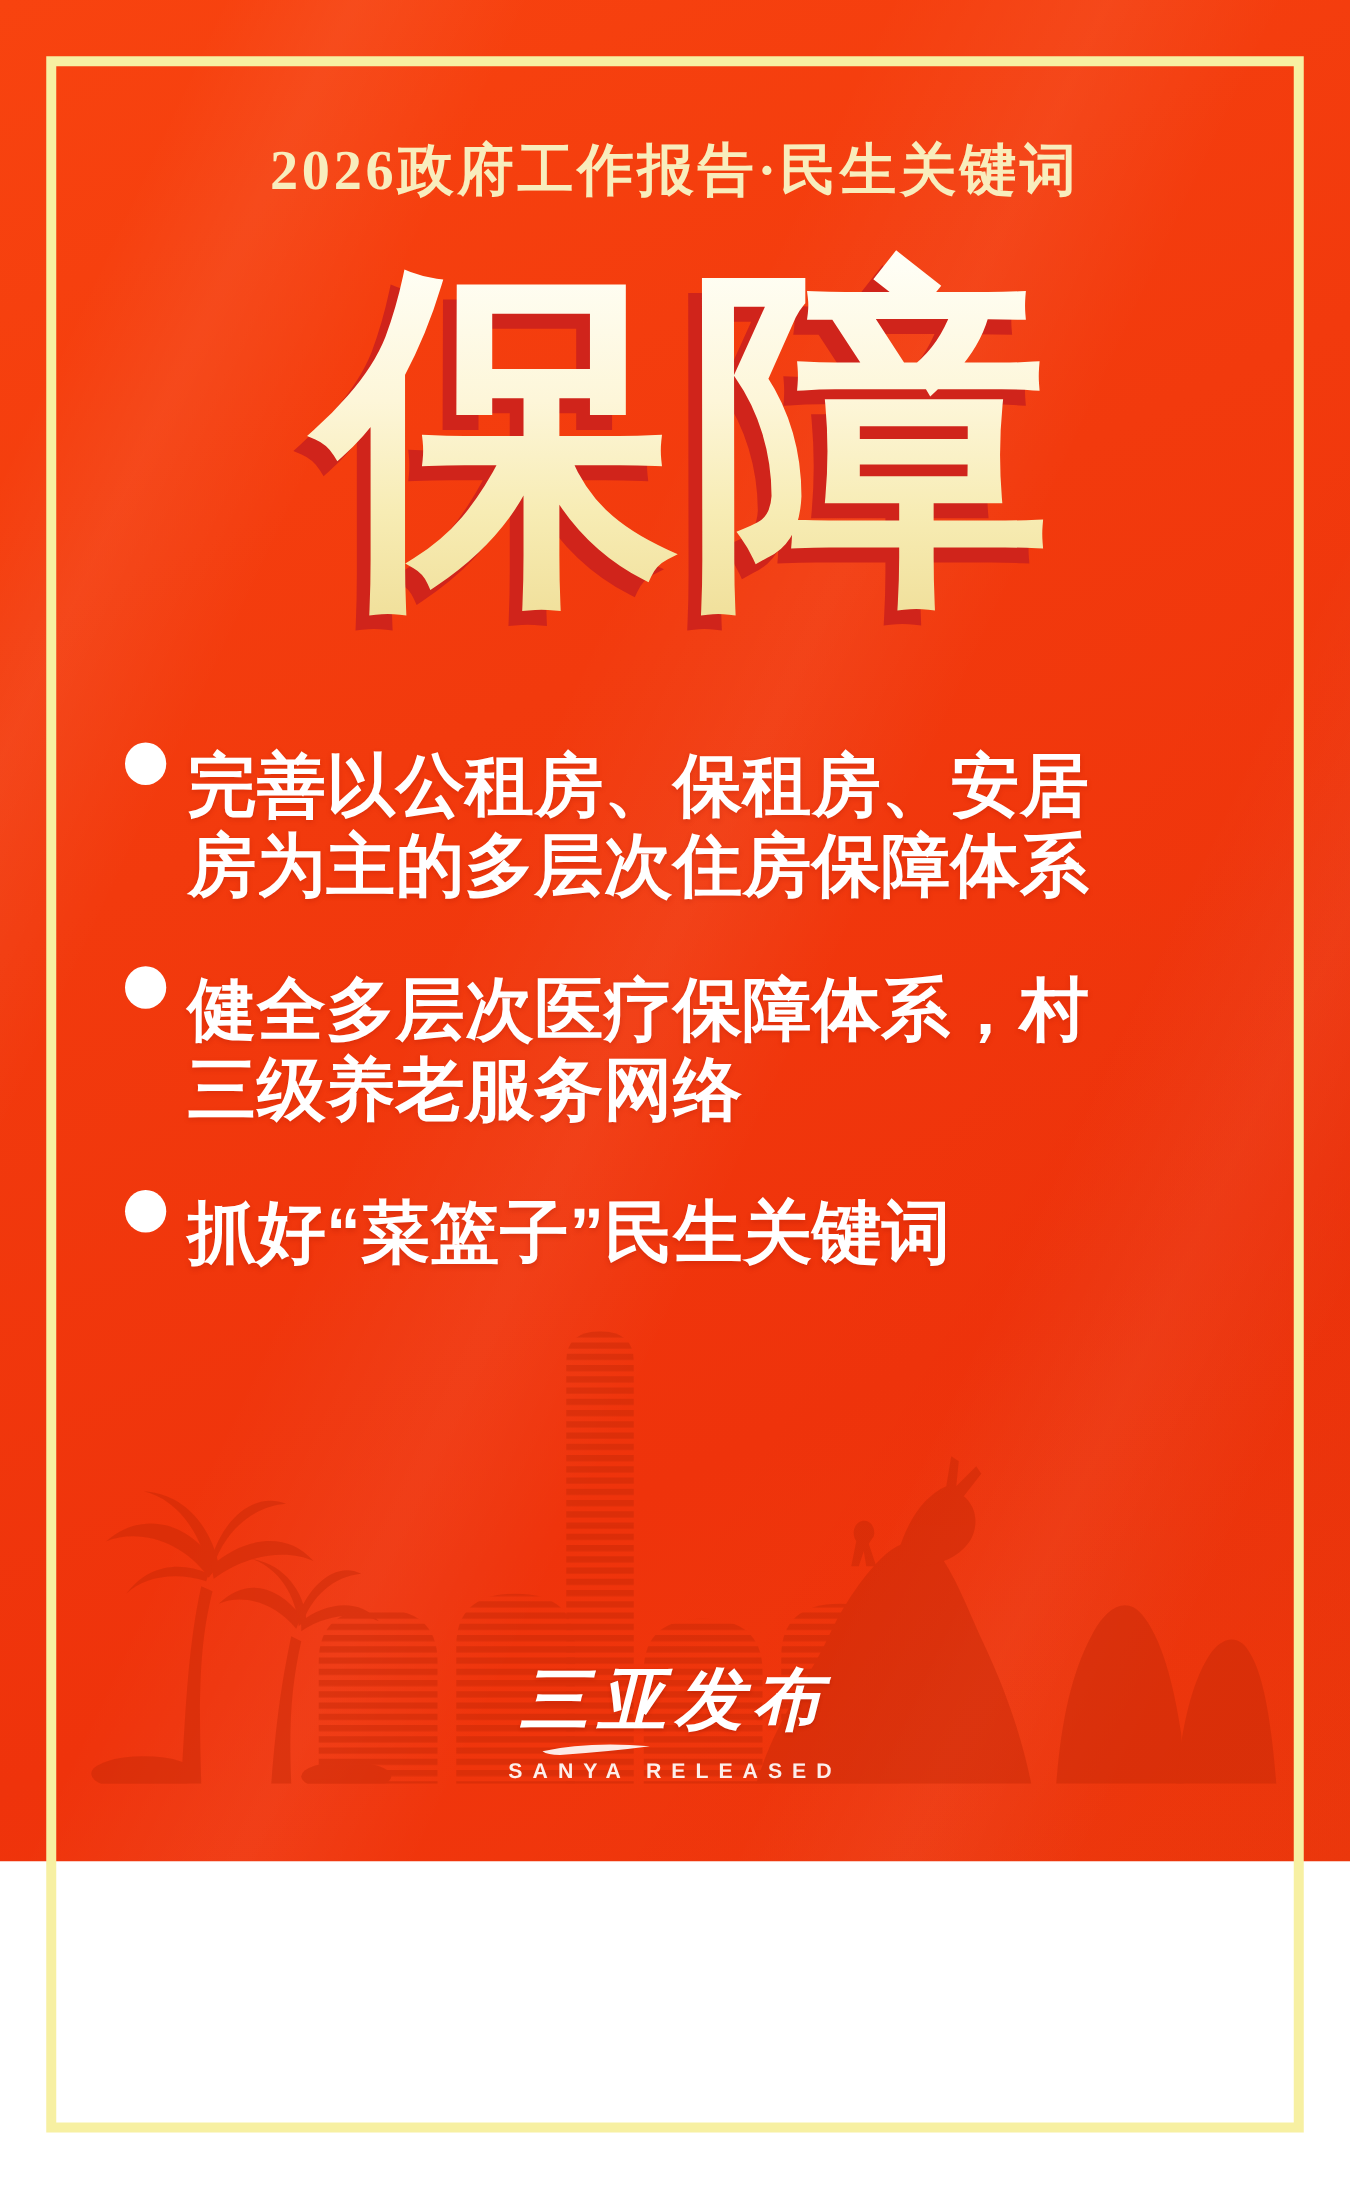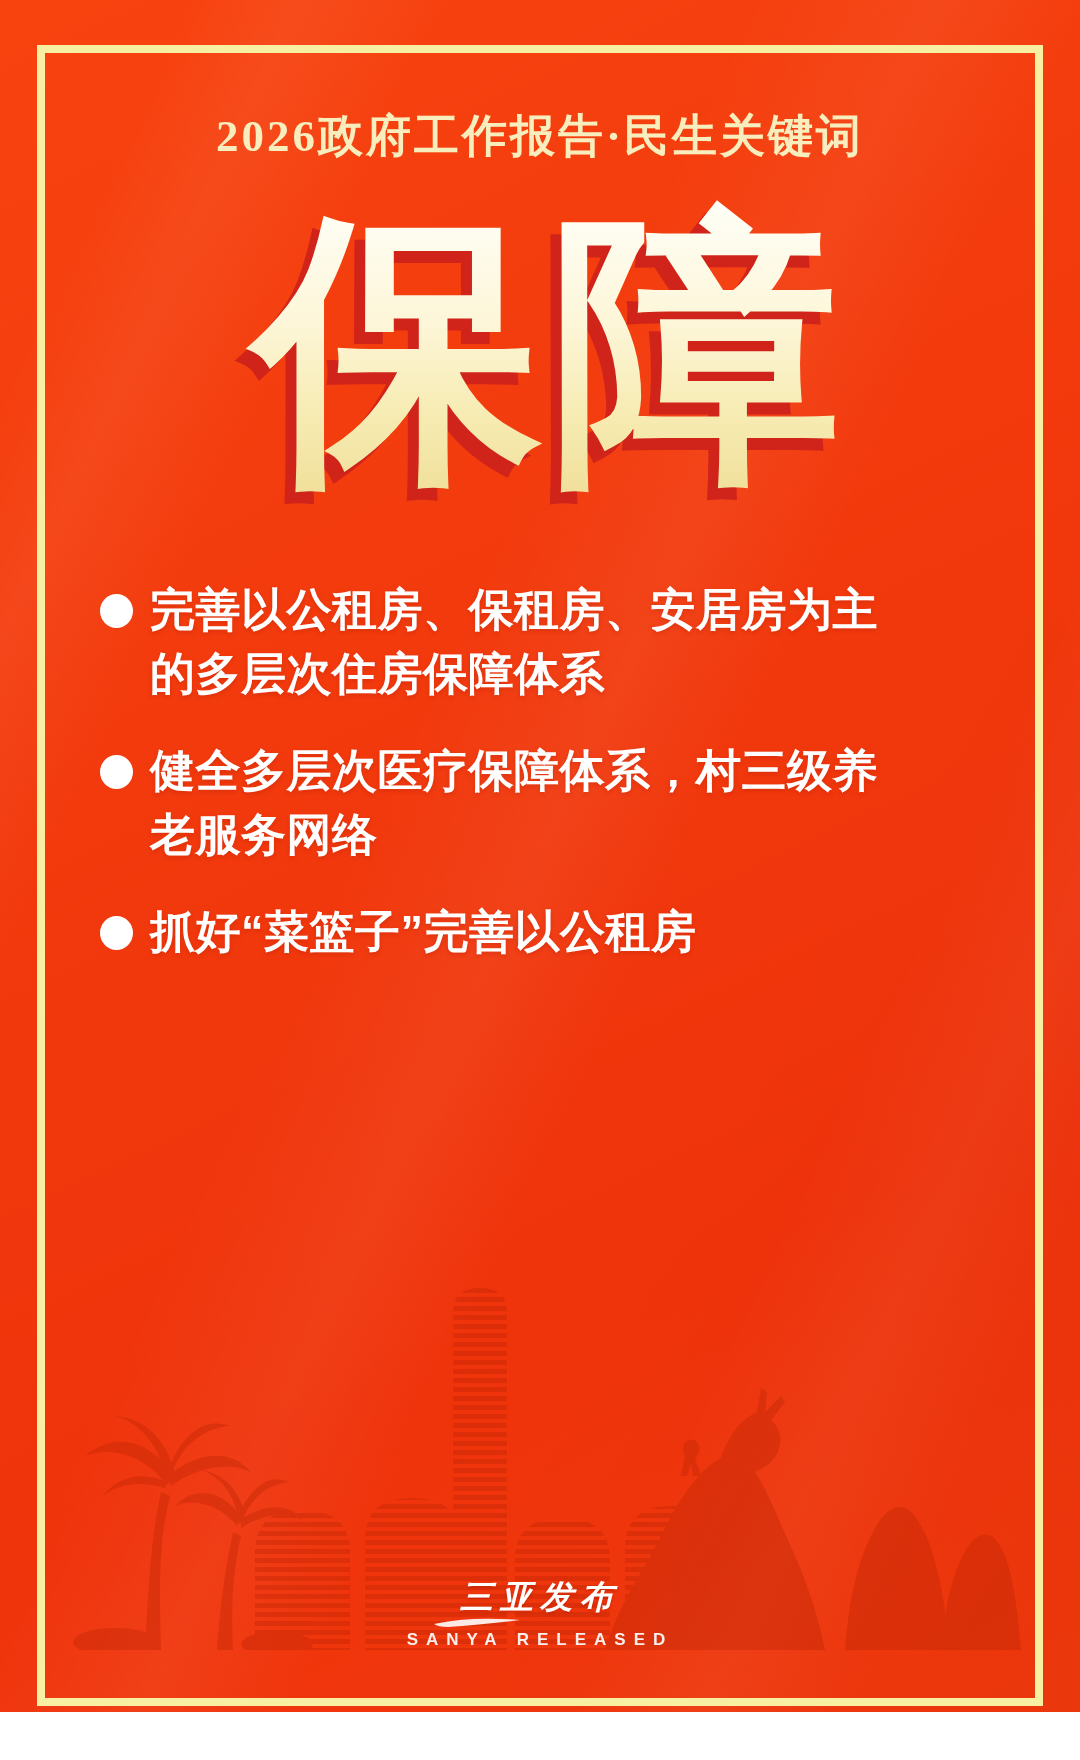--- a/index.html
+++ b/index.html
@@ -1,21 +1,21 @@
 <!DOCTYPE html>
 <html><head>
 <meta charset="utf-8">
 <style>
   html,body{margin:0;padding:0;}
   body{
     width:1080px;height:1760px;overflow:hidden;
     font-family:"Liberation Sans","DejaVu Sans",sans-serif;
   }
   .poster{
-    position:relative;width:1080px;height:1712px;
+    position:relative;width:1080px;height:1489px;
     background:linear-gradient(155deg,#f8430f 0%,#f23a0d 38%,#ef330b 72%,#f23a0d 100%);
   }
   
   .streaks{
     position:absolute;inset:0;pointer-events:none;
     background:
       linear-gradient(115deg,rgba(255,255,255,0) 10%,rgba(255,255,255,.055) 16%,rgba(255,255,255,0) 24%),
       linear-gradient(115deg,rgba(255,255,255,0) 40%,rgba(255,255,255,.05) 50%,rgba(255,255,255,0) 58%),
       linear-gradient(115deg,rgba(255,255,255,0) 72%,rgba(255,255,255,.045) 80%,rgba(255,255,255,0) 88%),
       linear-gradient(300deg,rgba(120,10,0,.06) 0%,rgba(120,10,0,0) 35%);
@@ -42,26 +42,27 @@
     color:transparent;-webkit-text-fill-color:transparent;
   }
   .bullets{position:absolute;top:578px;left:100px;width:880px;}
   .bullet-item{display:flex;align-items:flex-start;margin-bottom:33px;}
   .dot{
     flex:0 0 33px;width:33px;height:34px;margin:16px 17px 0 0;
     background:#ffffff;border-radius:50%;
   }
   .bullet-text{
     width:744px;color:#ffffff;font-weight:bold;
-    font-size:45px;line-height:64px;letter-spacing:0.5px;
+    font-size:55px;line-height:64px;letter-spacing:0.5px;
     text-shadow:0 2px 4px rgba(160,20,0,.25);
+    margin-top:18px;
   }
   .footer{position:absolute;bottom:62px;left:0;width:100%;text-align:center;color:#fff;}
   .logo-cn{
-    font-size:33px;font-weight:bold;font-style:italic;letter-spacing:7px;
+    font-size:55px;font-weight:bold;font-style:italic;letter-spacing:7px;
     text-shadow:0 2px 3px rgba(150,20,0,.3);
   }
   .logo-swoosh{display:block;margin:-6px auto 0 auto;}
   .logo-en{
     margin-top:2px;font-size:17px;font-weight:bold;letter-spacing:8px;
     color:rgba(255,255,255,.92);
   }
   .skyline{position:absolute;left:45px;bottom:62px;width:990px;height:380px;pointer-events:none;}
 </style>
 </head>
@@ -124,21 +125,21 @@
     <div class="bullet-item">
       <span class="dot"></span>
       <span class="bullet-text">完善以公租房、保租房、安居房为主的多层次住房保障体系</span>
     </div>
     <div class="bullet-item">
       <span class="dot"></span>
       <span class="bullet-text">健全多层次医疗保障体系，村三级养老服务网络</span>
     </div>
     <div class="bullet-item">
       <span class="dot"></span>
-      <span class="bullet-text">抓好“菜篮子”完善以公租房</span>
+      <span class="bullet-text">抓好“菜篮子”民生关键词</span>
     </div>
   </div>
 
   <div class="footer">
     <div class="logo-cn">三亚发布</div>
     <svg class="logo-swoosh" width="220" height="14" viewBox="0 0 220 14" aria-hidden="true">
       <path d="M4,10 Q40,2 90,6 Q60,10 18,13 Q8,13 4,10 Z" fill="#ffffff" opacity="0.9"></path>
     </svg>
     <div class="logo-en">SANYA RELEASED</div>
   </div>

